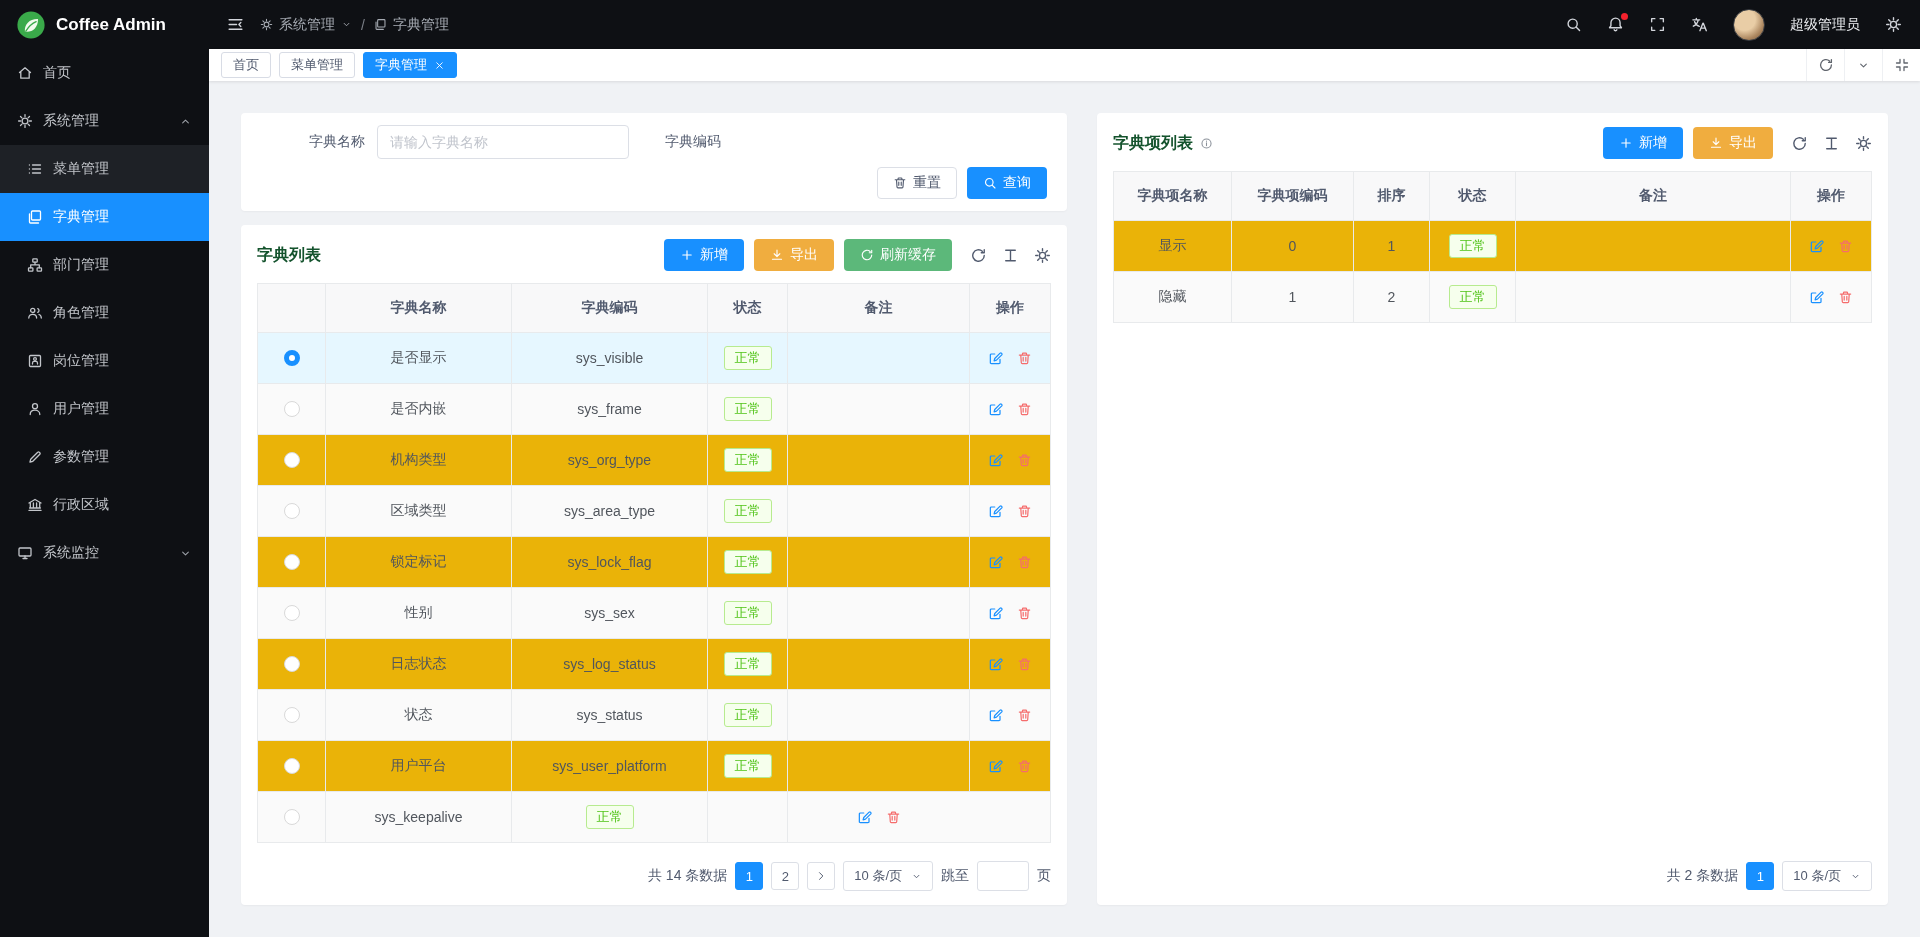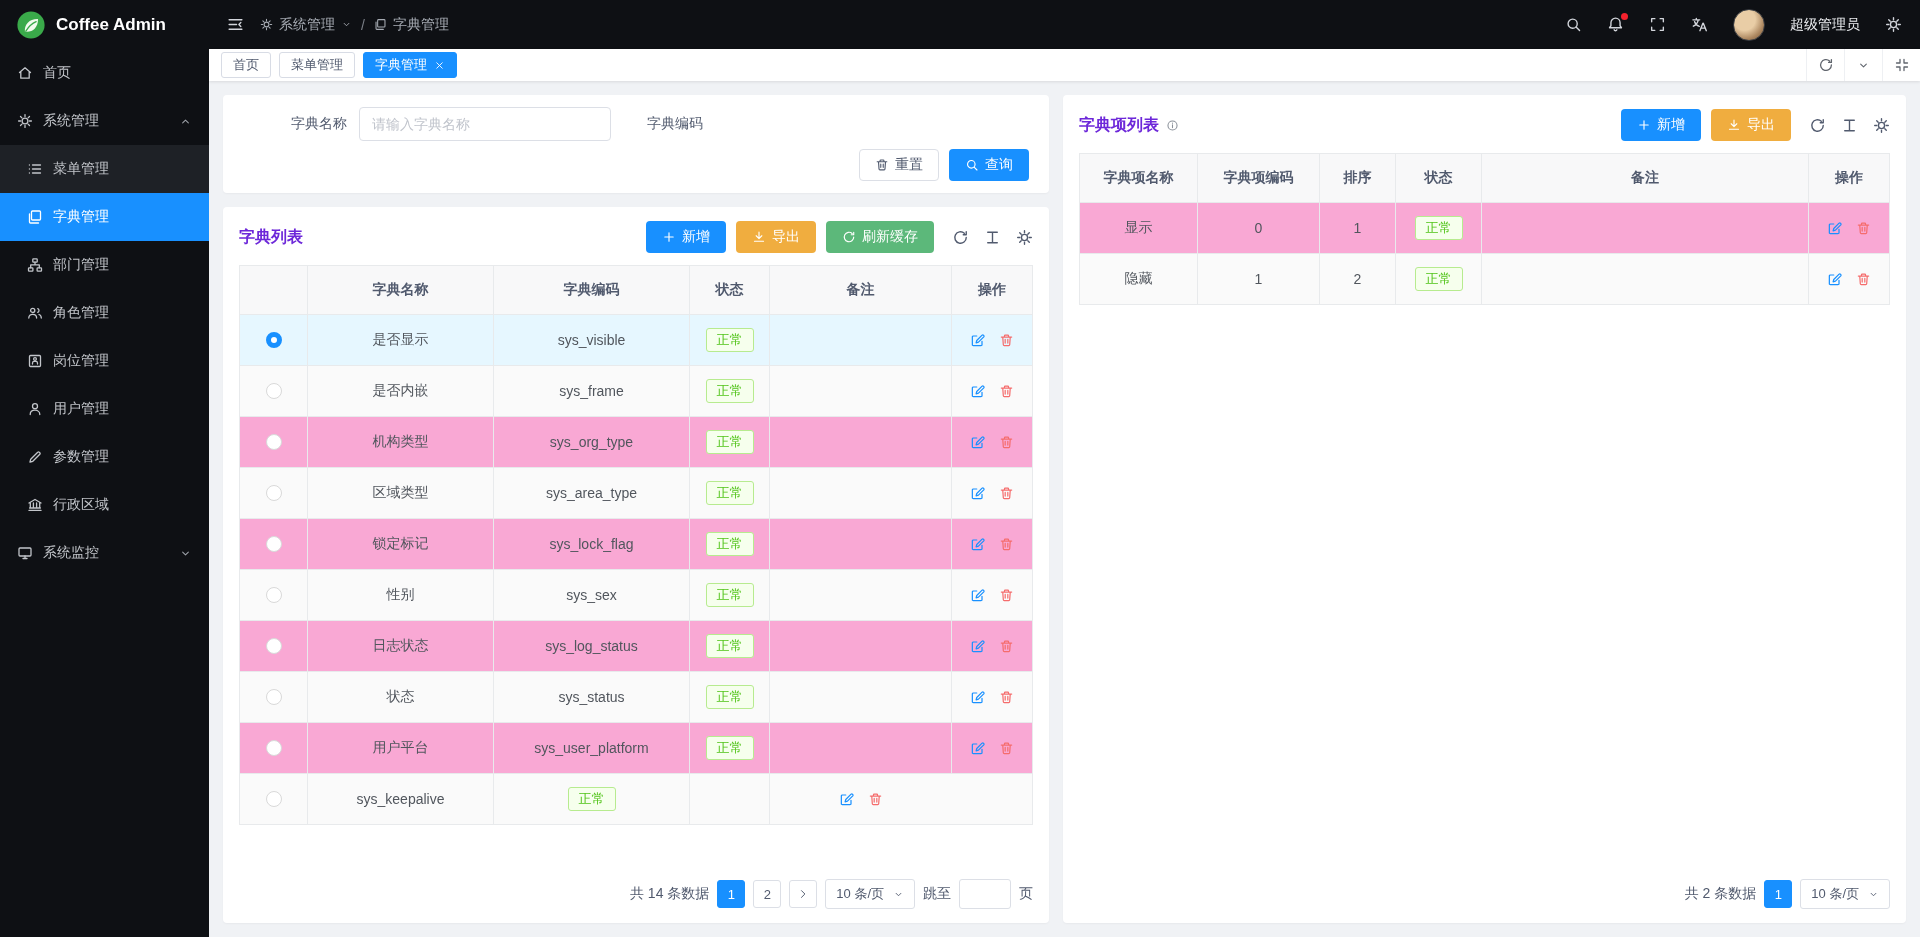--- a/index.html
+++ b/index.html
@@ -37,21 +37,21 @@
   .avatar { width:32px; height:32px; border-radius:50%; background:radial-gradient(circle at 35% 32%, #e9cda6 0 38%, #a9845d 70%, #6e5437); border:1px solid #3a3d42; }
   .username { color:#eceef1; font-size:14px; }
 
   .tabbar { height:32px; flex-shrink:0; background:#fff; display:flex; align-items:center; padding-left:12px; gap:8px; box-shadow:0 1px 3px rgba(0,0,0,.10); position:relative; z-index:2; }
   .tab { display:inline-flex; align-items:center; gap:7px; height:26px; padding:0 11px; border:1px solid #d8dce5; border-radius:3px; background:#fff; color:#515a6e; font-size:13px; }
   .tab.active { background:var(--primary,#1890ff); border-color:var(--primary,#1890ff); color:#fff; }
   .tab-tools { margin-left:auto; display:flex; align-items:center; height:100%; }
   .tool-btn { width:38px; height:100%; display:flex; align-items:center; justify-content:center; color:#60656d; border-left:1px solid #eef0f3; }
 
   
-  .content { flex:1; min-height:0; background:#f0f2f5; padding:14px; display:flex; gap:14px; }
+  .content { flex:1; min-height:0; background:#f0f2f5; padding:32px; display:flex; gap:30px; }
   .card { background:#fff; border-radius:4px; box-shadow:0 1px 2px rgba(0,0,0,.04); }
   .left-col { width:826px; flex-shrink:0; display:flex; flex-direction:column; gap:14px; }
 
   .search-card { padding:12px 20px; }
   .form-row { display:flex; align-items:center; }
   .form-item { display:flex; align-items:center; }
   .form-item label { width:116px; text-align:right; padding-right:12px; color:#515a6e; font-size:14px; }
   .form-item.second label { width:104px; }
   .inp { height:34px; width:252px; border:1px solid #dcdfe6; border-radius:4px; padding:0 12px; font-size:14px; color:#333; outline:none; font-family:inherit; }
   .inp::placeholder { color:#c0c4cc; }
@@ -60,35 +60,35 @@
   .btn { display:inline-flex; align-items:center; gap:6px; height:32px; padding:0 15px; border-radius:4px; font-size:14px; border:1px solid transparent; white-space:nowrap; }
   .btn .ic { width:14px; height:14px; }
   .btn-plain { background:#fff; border-color:#dcdfe6; color:#515a6e; }
   .btn-primary { background:var(--primary,#1890ff); color:#fff; }
   .btn-warning { background:var(--warning,#f0ad3f); color:#fff; }
   .btn-success { background:var(--success,#5cb87a); color:#fff; }
 
   .list-card { flex:1; min-height:0; padding:14px 16px; display:flex; flex-direction:column; }
   .right-card { flex:1; min-width:0; padding:14px 16px; display:flex; flex-direction:column; }
   .card-head { display:flex; align-items:center; margin-bottom:12px; flex-shrink:0; }
-  .card-title { font-size:16px; font-weight:700; color:#6d28d9; display:flex; align-items:center; gap:7px; }
+  .card-title { font-size:16px; font-weight:700; color:#14532d; display:flex; align-items:center; gap:7px; }
   .card-title .info { color:#8a9099; }
   .actions { margin-left:auto; display:flex; align-items:center; gap:10px; }
   .tool-ics { display:flex; align-items:center; gap:15px; margin-left:8px; color:#515a6e; }
   .tool-ics .ic { width:17px; height:17px; }
 
   
   .dtable { border:1px solid #e8eaec; flex-shrink:0; }
   .dict-table { --cols:68px 186px 196px 80px 1fr 80px; }
   .item-table { --cols:118px 122px 76px 86px 1fr 80px; }
   .thead, .trow { display:grid; grid-template-columns:var(--cols); }
   .thead { background:#f8f8f9; }
   .th { height:48px; display:flex; align-items:center; justify-content:center; font-weight:700; color:#515a6e; font-size:14px; border-right:1px solid #e8eaec; }
   .th:last-child { border-right:none; }
-  .trow { border-top:1px solid #e8eaec; background:#f9a8d4; }
+  .trow { border-top:1px solid #e8eaec; background:#eab308; }
   .tbody .trow:nth-child(even) { background:#fafafa; }
   .tbody .trow.selected { background:#e6f7ff; }
   .td { min-height:50px; display:flex; align-items:center; justify-content:center; font-size:14px; color:#51565d; border-right:1px solid #e8eaec; padding:0 6px; }
   .td:last-child { border-right:none; }
   .item-table .td { min-height:50px; }
   .radio { width:16px; height:16px; border-radius:50%; border:1px solid #d9d9d9; background:#fff; display:inline-block; }
   .radio.checked { border:5px solid var(--primary,#1890ff); }
   .tag-success { color:var(--badge_green,#52c41a); background:#f6ffed; border:1px solid #b7eb8f; border-radius:3px; padding:3px 10px; font-size:13px; line-height:1.2; }
   .ops { gap:14px; }
   .op { display:inline-flex; }

